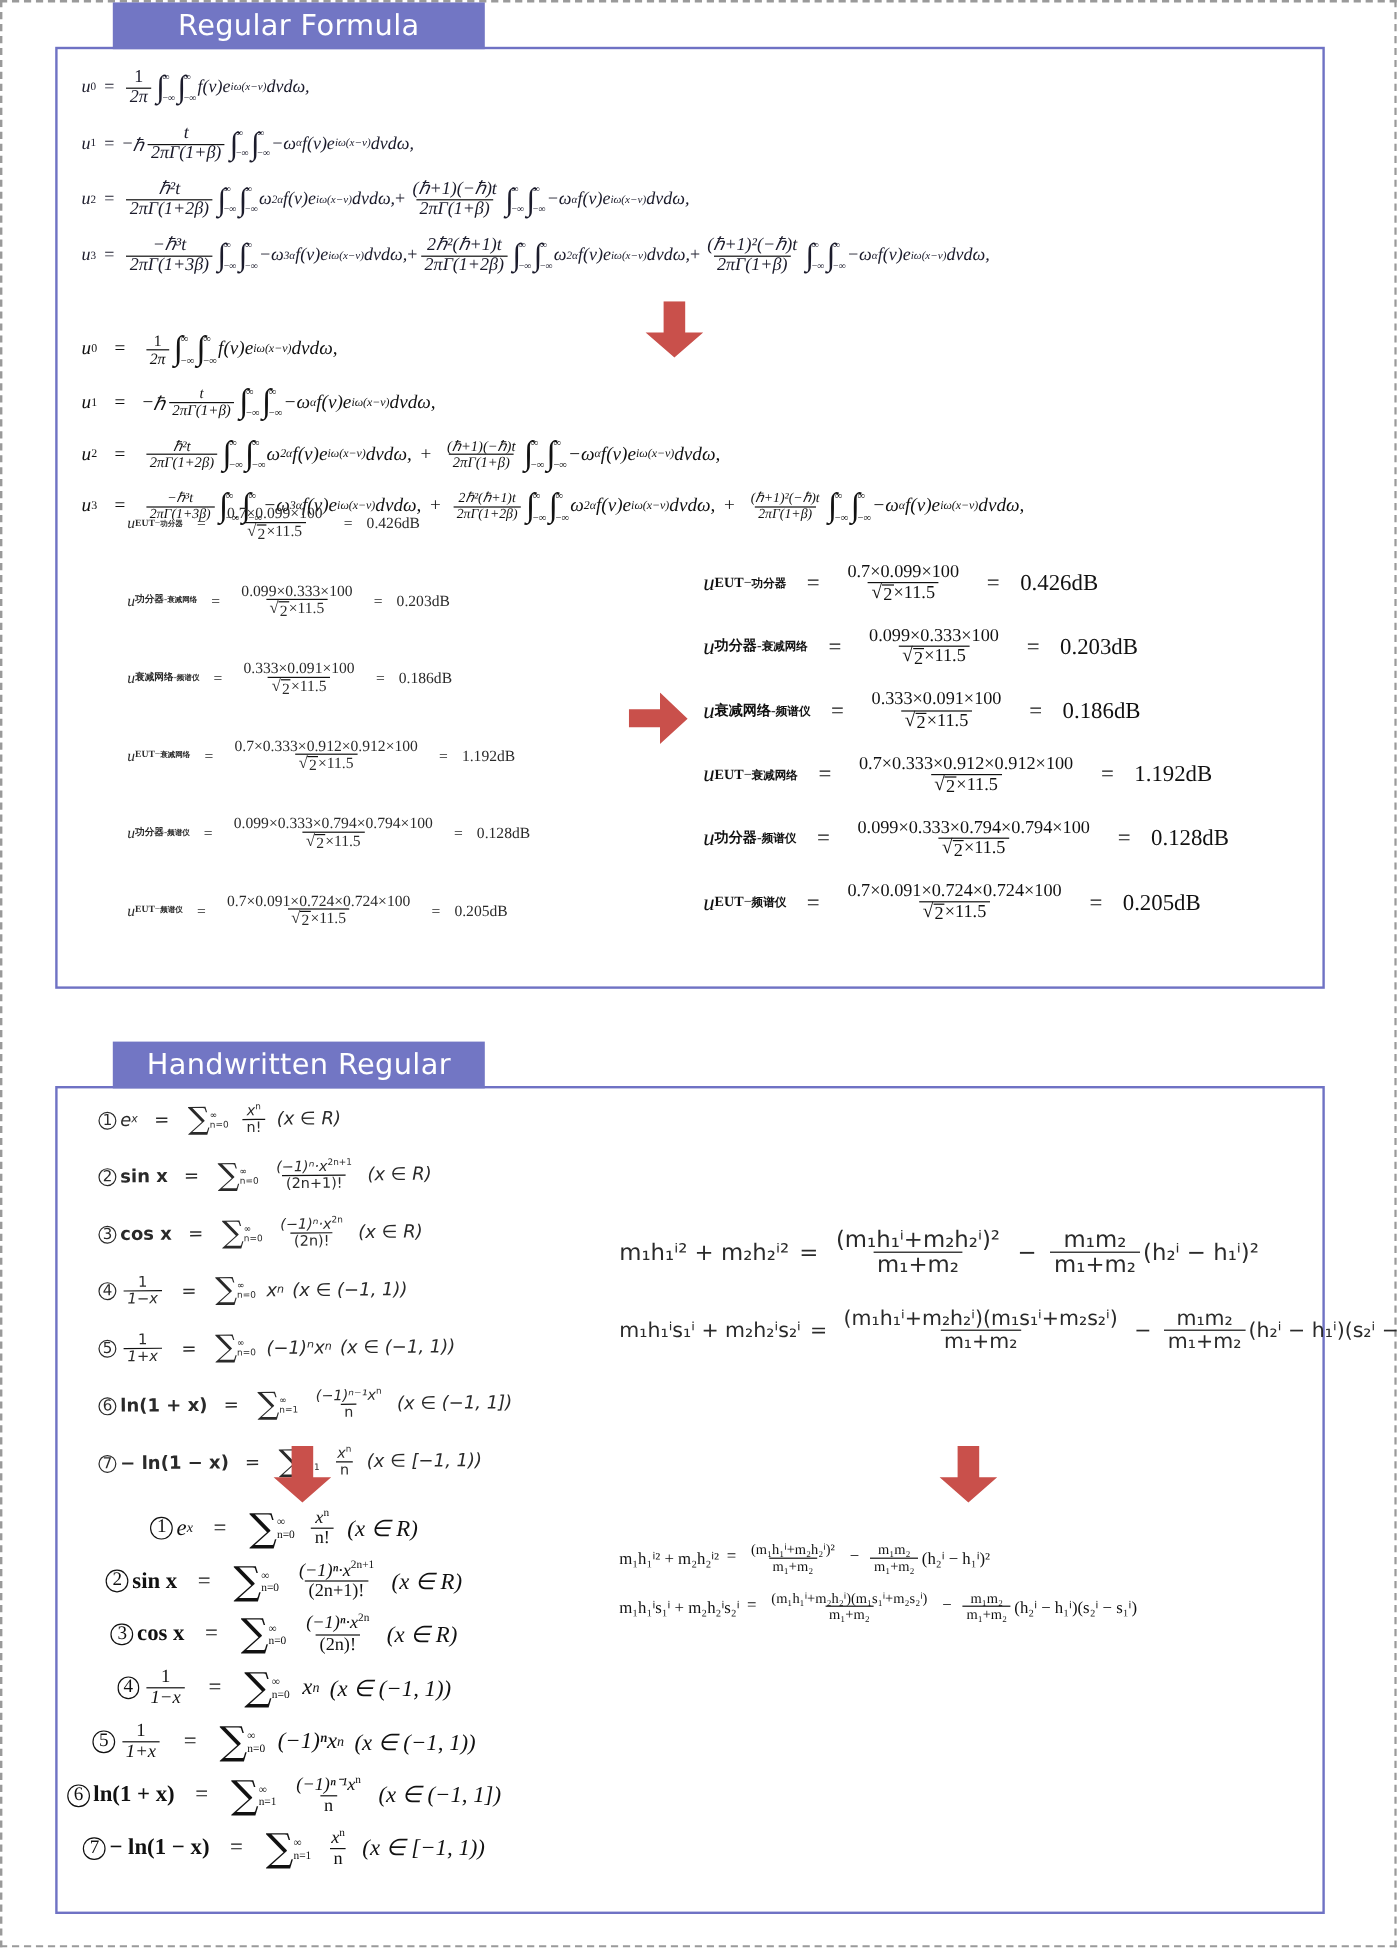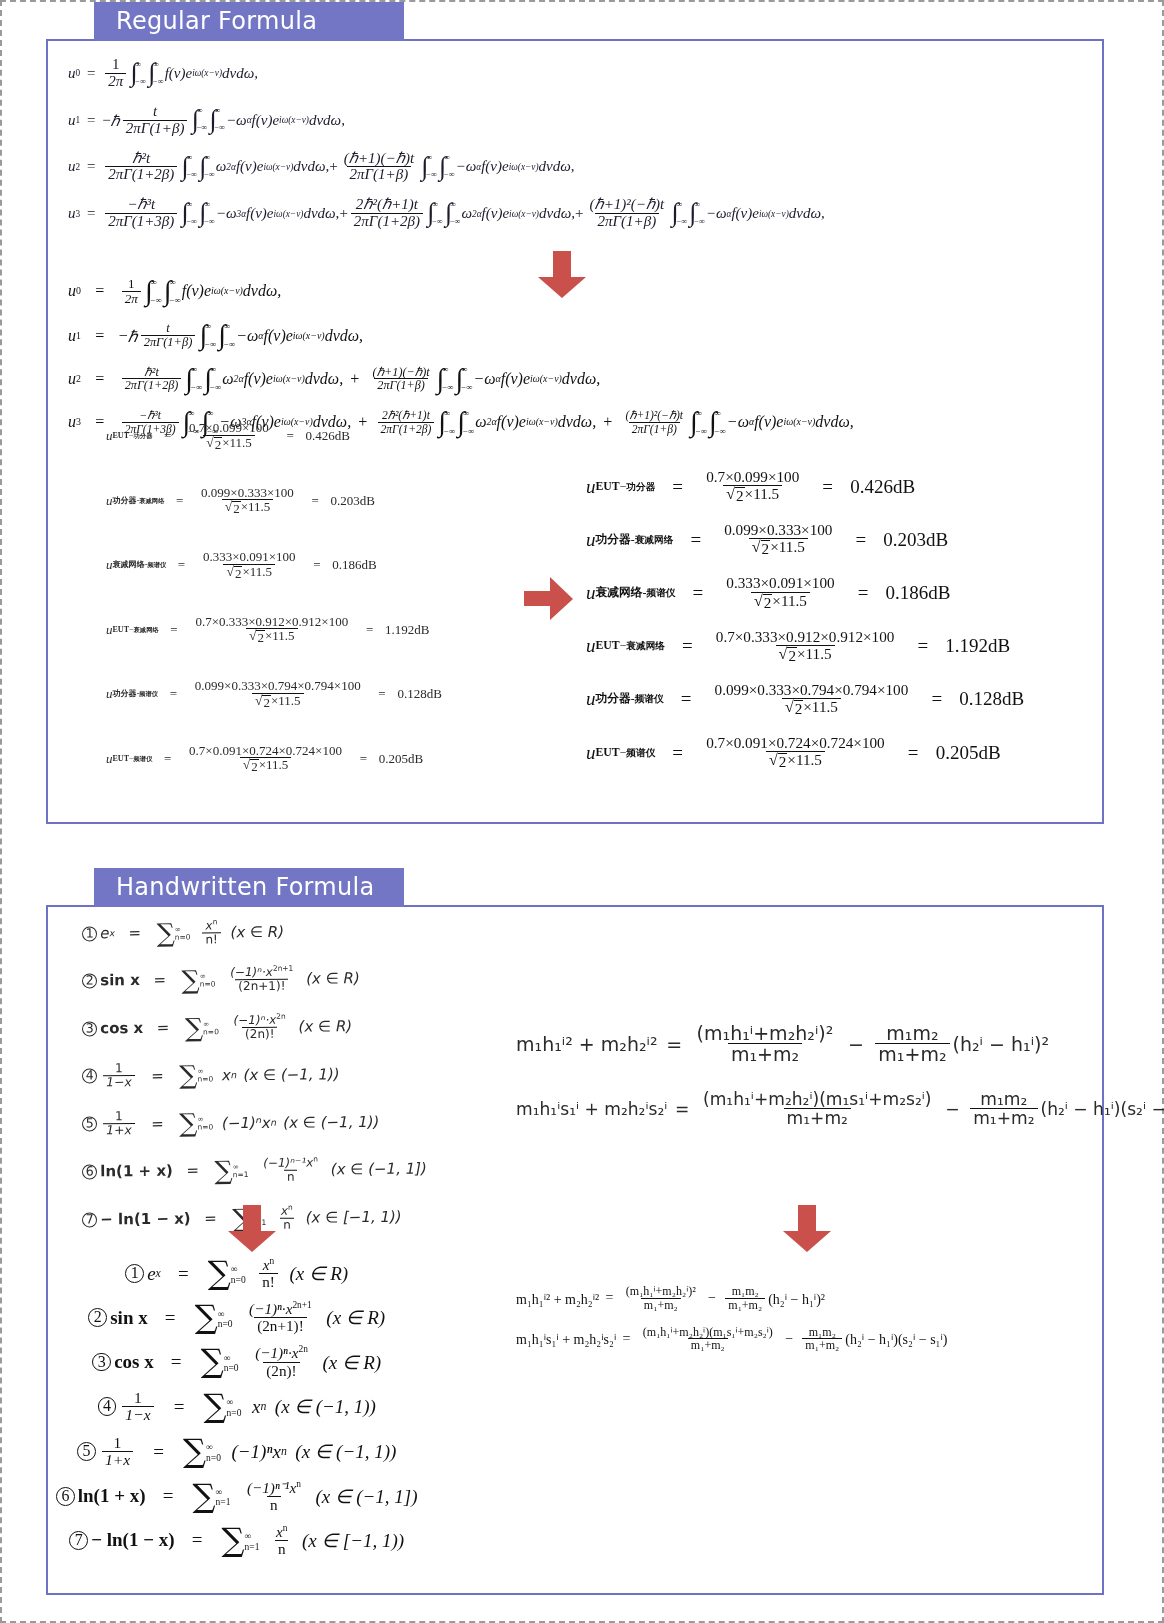--- a/index.html
+++ b/index.html
@@ -27,21 +27,21 @@
   .panel-title{
     position:absolute;
     left:48px;top:-37px;
     height:39px;
     min-width:310px;
     background:#7276c4;
     color:#ffffff;
     font-family:"DejaVu Sans", sans-serif;
     font-size:24px;
     line-height:39px;
-    text-align:left;
+    text-align:center;
     letter-spacing:.3px;
     padding:0 22px;
     box-sizing:border-box;
     z-index:3;
   }
 
   #panel-regular{left:44px;top:37px;width:1058px;height:785px;}
   #panel-handwritten{left:44px;top:903px;width:1058px;height:690px;}
 
   
@@ -559,21 +559,21 @@
             <span class="den"><span class="sqrt">
                 <span class="rad">√</span>
                 <span class="bar">2</span>
               </span>×11.5</span>
           </span><span class="sp2"></span>=<span class="sp2"></span><span>0.205dB</span></div>
       </div>
   </div>
 
   <div class="panel" id="panel-handwritten">
     <div class="panel-body"></div>
-    <div class="panel-title">Handwritten Formula</div>
+    <div class="panel-title">Handwritten Regular</div>
 
     <div class="mathblock hand" id="hw-series">
         <div class="row"><span class="circnum">1</span><span class="mi">e</span><span class="sup mi">x</span><span class="sp2"></span>=<span class="sp2"></span><span class="sigmai">
             <span class="sym">∑</span>
             <span class="lims">
               <span class="t">∞</span>
               <span class="b">n=0</span>
             </span>
           </span><span class="sp"></span><span class="frac" style="font-size:.8em">
             <span class="num"><span class="mi">x</span><span class="sup">n</span></span>

